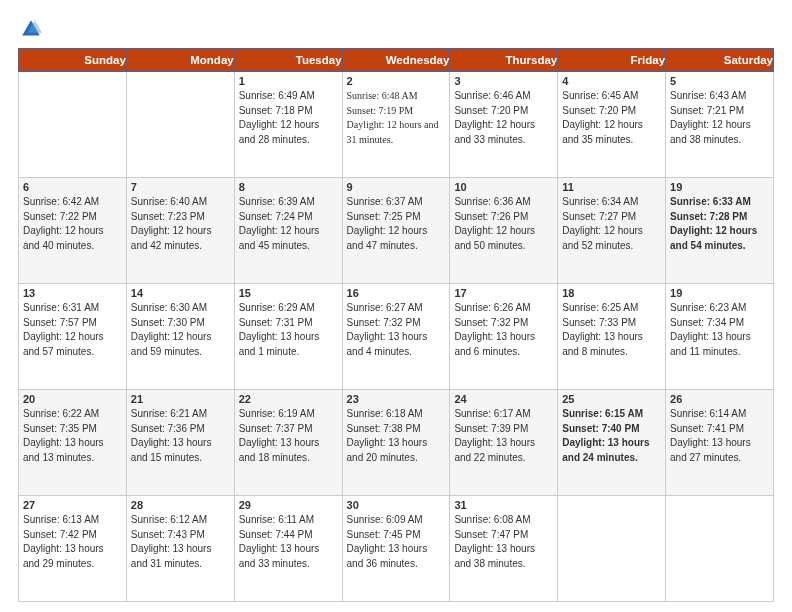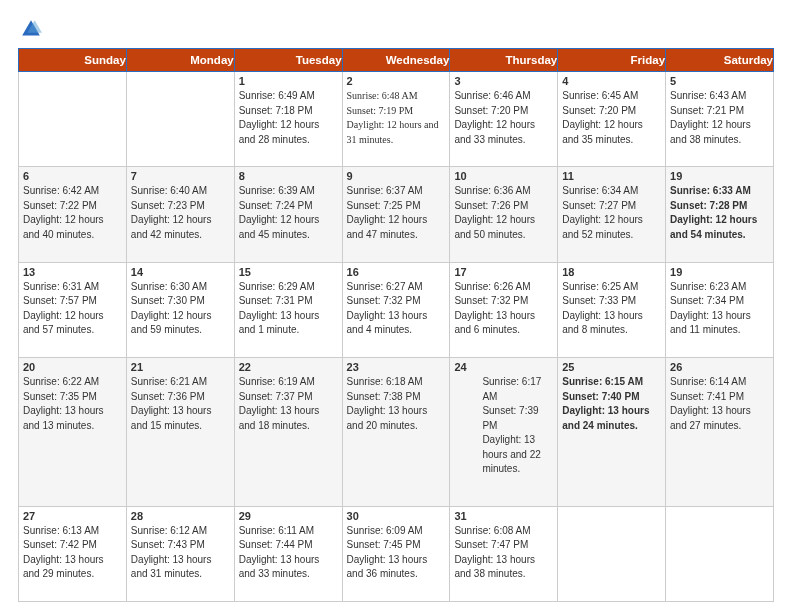--- a/index.html
+++ b/index.html
@@ -280,21 +280,21 @@
 Daylight: 13 hours and 18 minutes.</div>
           </td>
           <td>
             <span class="day-number">23</span>
             <div class="day-info" style="white-space: pre-line;">Sunrise: 6:18 AM
 Sunset: 7:38 PM
 Daylight: 13 hours and 20 minutes.</div>
           </td>
           <td>
             <span class="day-number">24</span>
-            <div class="day-info" style="white-space: pre-line; margin-left: 28px;">Sunrise: 6:17 AM
+            <div class="day-info" style="white-space: pre-line;">Sunrise: 6:17 AM
 Sunset: 7:39 PM
 Daylight: 13 hours and 22 minutes.</div>
           </td>
           <td>
             <span class="day-number">25</span>
             <div class="day-info" style="white-space: pre-line; font-weight: bold;">Sunrise: 6:15 AM
 Sunset: 7:40 PM
 Daylight: 13 hours and 24 minutes.</div>
           </td>
           <td>

